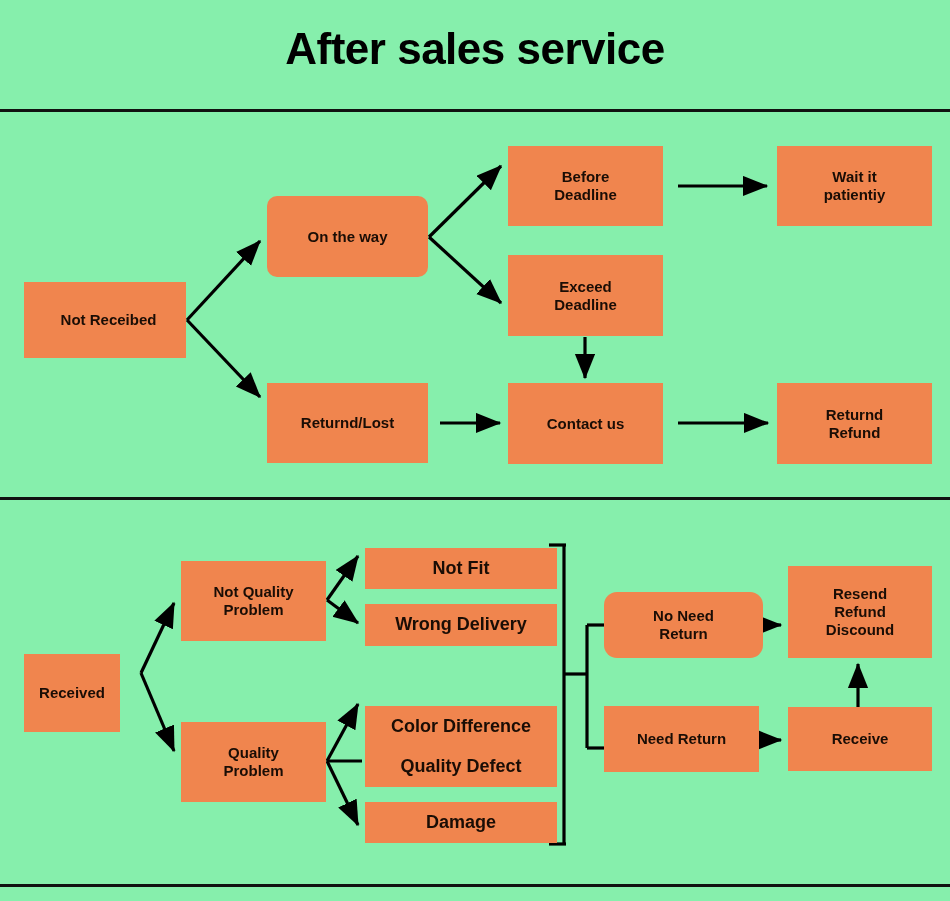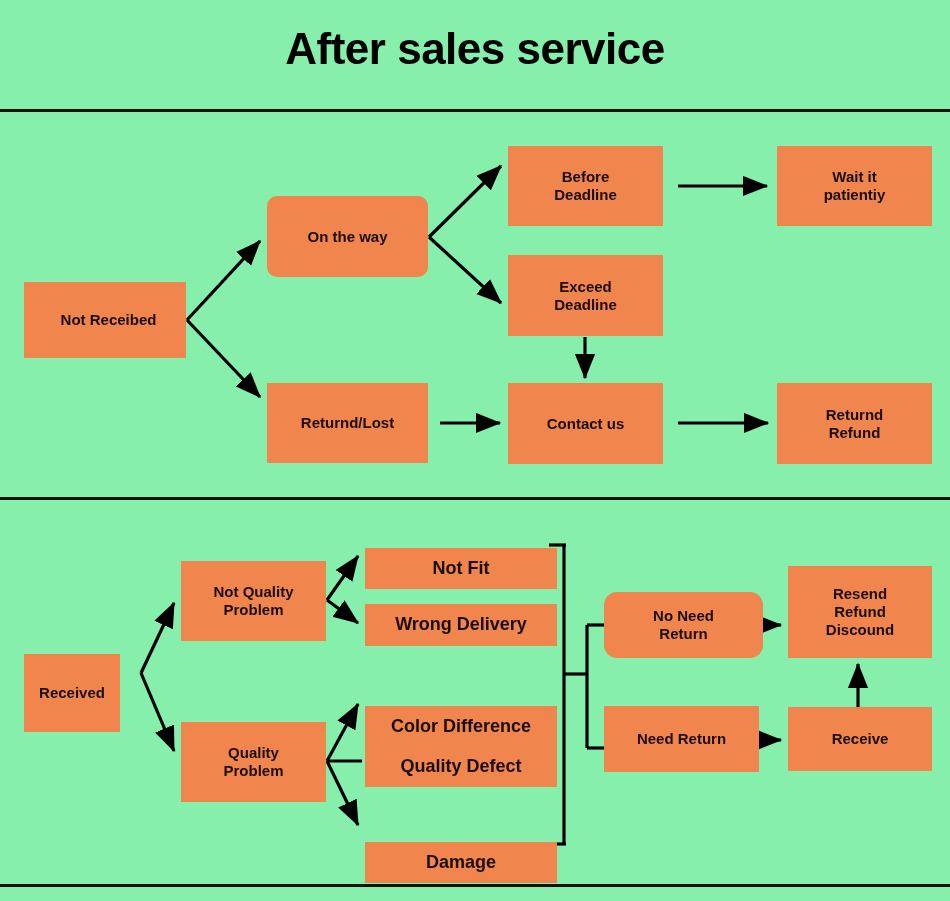--- a/index.html
+++ b/index.html
@@ -174,21 +174,21 @@
 Problem</div>
 
   <div class="node small" style="left:365px; top:548px; width:192px; height:41px;">Not Fit</div>
 
   <div class="node small" style="left:365px; top:604px; width:192px; height:42px;">Wrong Delivery</div>
 
   <div class="node small" style="left:365px; top:690px; width:192px; height:41px;margin-top:16px;">Color Difference</div>
 
   <div class="node small" style="left:365px; top:746px; width:192px; height:41px;">Quality Defect</div>
 
-  <div class="node small" style="left:365px; top:802px; width:192px; height:41px;margin-top:40px;">Damage</div>
+  <div class="node small" style="left:365px; top:802px; width:192px; height:41px;">Damage</div>
 
   <div class="node" style="left:604px; top:592px; width:159px; height:66px;border-radius:13px;">No Need
 Return</div>
 
   <div class="node" style="left:604px; top:706px; width:155px; height:66px;">Need Return</div>
 
   <div class="node" style="left:788px; top:566px; width:144px; height:92px;">Resend
 Refund
 Discound</div>
 

